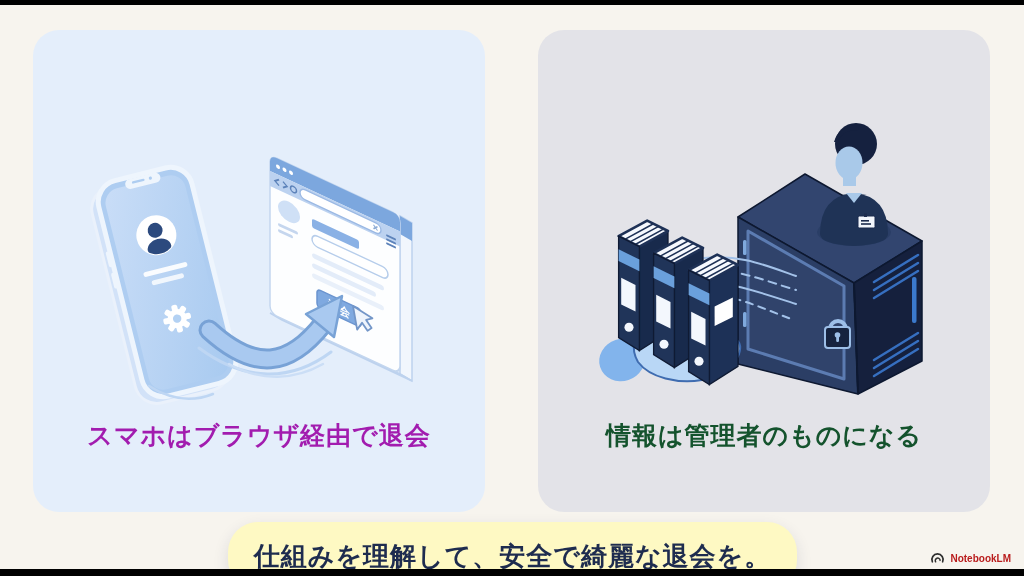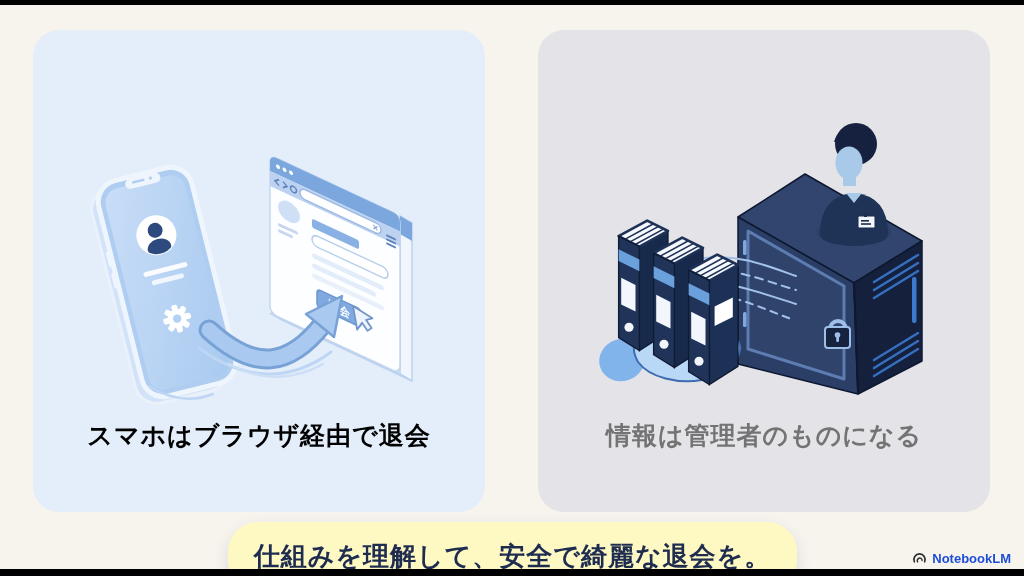--- a/index.html
+++ b/index.html
@@ -10,29 +10,29 @@
   .letterbox.bottom{bottom:0;height:7px;}
   .panel{position:absolute;top:30px;width:452px;height:482px;border-radius:26px;}
   .panel.left{left:33px;background:#e4eefb;}
   .panel.right{left:538px;background:#e3e3e8;}
   .panel-title{position:absolute;top:26px;left:0;right:0;text-align:center;
                font-size:45px;font-weight:800;letter-spacing:6px;}
   .panel.left .panel-title{color:#6c96d0;}
   .panel.right .panel-title{color:#1c2945;}
   .panel-caption{position:absolute;top:389px;left:0;right:0;text-align:center;
                  font-size:25px;font-weight:700;letter-spacing:1px;}
-  .panel.left .panel-caption{color:#000000;}
-  .panel.right .panel-caption{color:#737373;}
+  .panel.left .panel-caption{color:#a21caf;}
+  .panel.right .panel-caption{color:#14532d;}
   .illus{position:absolute;left:0;top:0;width:452px;height:482px;}
   .pill{position:absolute;left:228px;top:487px;width:569px;height:68px;background:#fef9c3;
         border-radius:30px;box-shadow:0 6px 16px rgba(30,44,79,.12);
         display:flex;align-items:center;justify-content:center;
         font-size:26px;font-weight:700;color:#1e2c4f;letter-spacing:1px;z-index:5;margin-top:35px;}
   .watermark{position:absolute;right:13px;bottom:10px;display:flex;align-items:center;gap:5px;
-             color:#1d4ed8;font-size:13px;font-weight:700;z-index:6;}
+             color:#b91c1c;font-size:10px;font-weight:700;z-index:6;}
   .watermark svg{display:block;}
 </style>
 </head>
 <body>
 
 <div class="stage">
   <div class="letterbox top"></div>
   <div class="letterbox bottom"></div>
 
   <div class="panel left">

